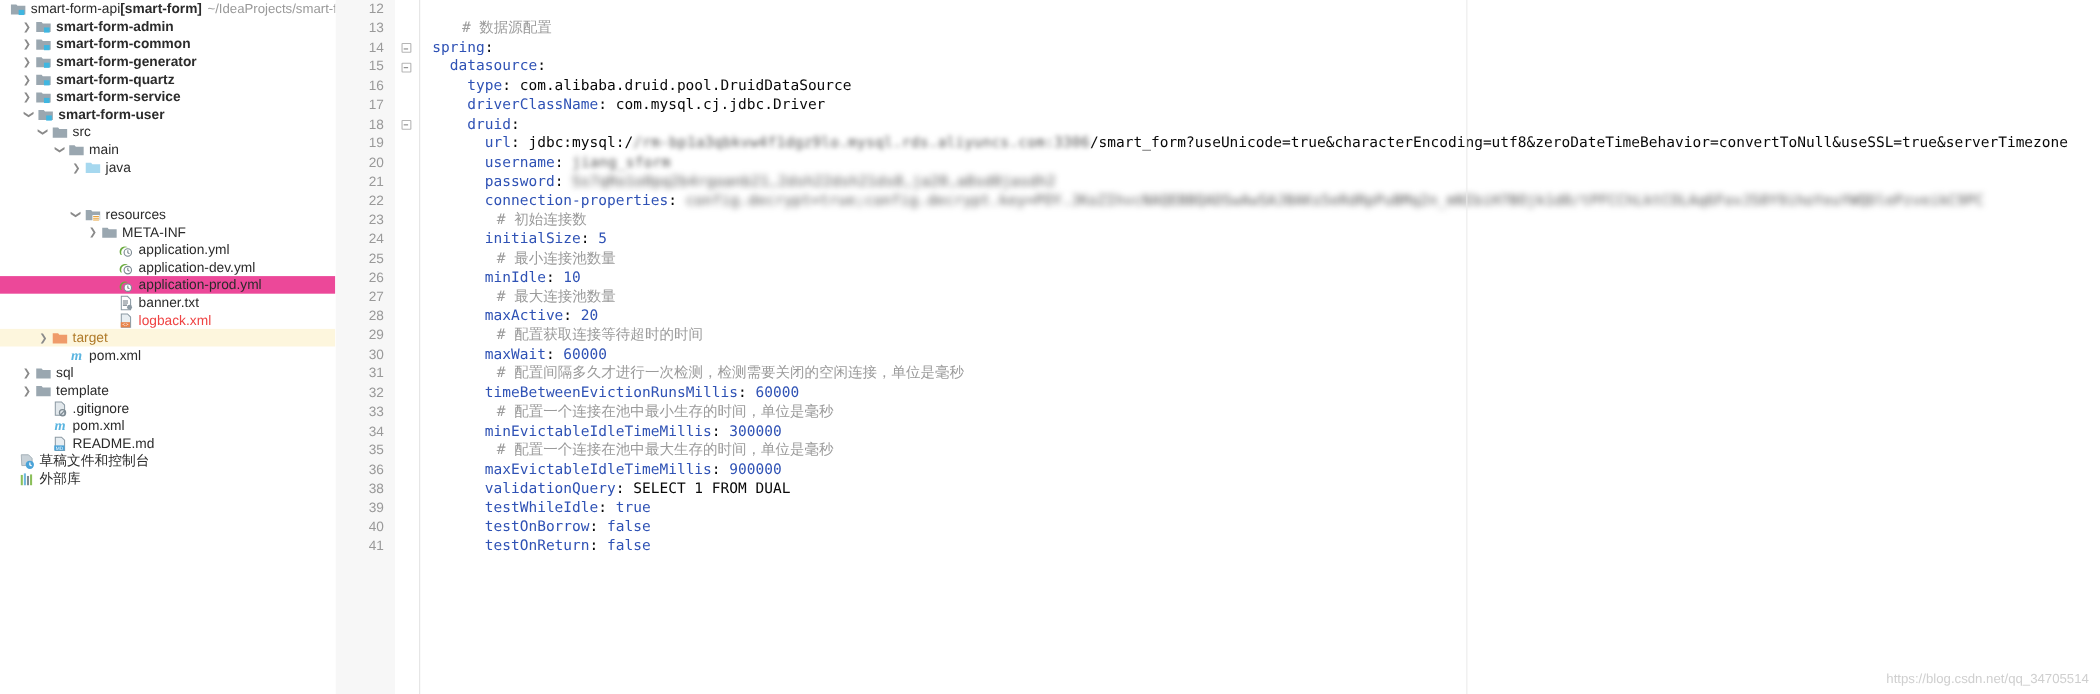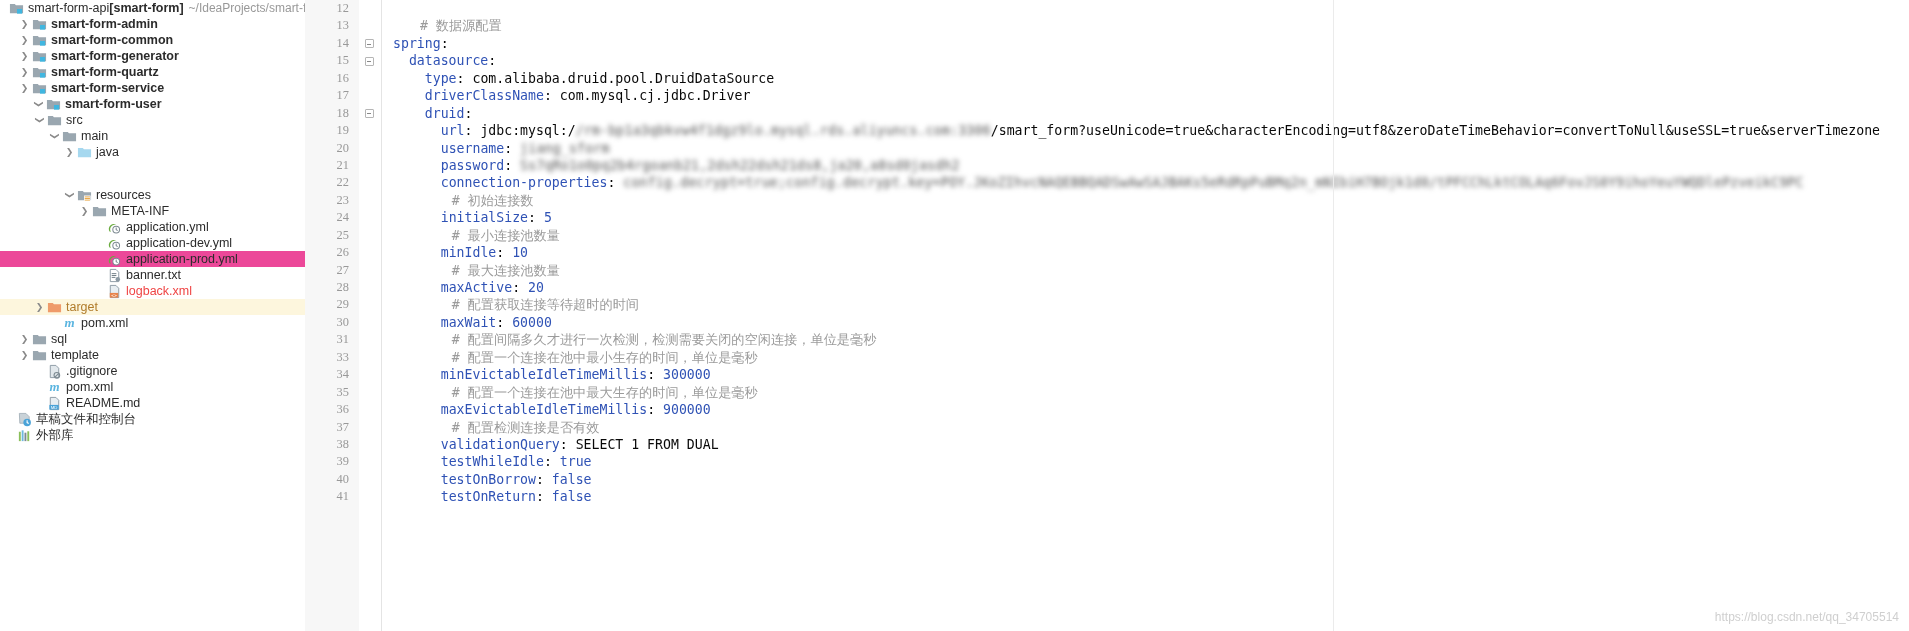--- a/index.html
+++ b/index.html
@@ -75,21 +75,21 @@
     height: 17.45px;
     position: relative;
     font-family: "DejaVu Sans Mono", "Liberation Mono", monospace;
     font-size: 13.2px;
     white-space: nowrap;
   }
   .ln {
     position: absolute; left: 0; top: 0; width: 44px;
     text-align: right;
     color: #999999;
-    font-family: Liberation Serif, serif;
+    font-family: Liberation Sans, sans-serif;
     font-size: 12.4px;
     line-height: 17.45px;
   }
   .fold {
     position: absolute; left: 57px; top: 0; width: 14px; height: 17.45px;
     display: flex; align-items: center; justify-content: center;
   }
   .fold i {
     display: block; width: 9px; height: 9px;
     border: 1px solid #b5b5b5;
@@ -183,21 +183,21 @@
       <div class="tree-row" style="padding-left: 18px;">
         <span class="arrow">❯</span>
         <span class="ico">
           <svg width="15" height="15" viewBox="0 0 16 16">
             <path d="M1 3.2h5.2l1.2 1.4H15V13H1z" fill="#9aa7b0"></path>
             <rect x="8.5" y="8.5" width="5.5" height="5" fill="#40b6e0"></rect>
           </svg>
         </span>
         <span class="lbl b">smart-form-service</span>
       </div>
-      <div class="tree-row" style="padding-left: 32px;">
+      <div class="tree-row" style="padding-left: 20px;">
         <span class="arrow" style="transform: rotate(90deg);">❯</span>
         <span class="ico">
           <svg width="15" height="15" viewBox="0 0 16 16">
             <path d="M1 3.2h5.2l1.2 1.4H15V13H1z" fill="#9aa7b0"></path>
             <rect x="8.5" y="8.5" width="5.5" height="5" fill="#40b6e0"></rect>
           </svg>
         </span>
         <span class="lbl b">smart-form-user</span>
       </div>
       <div class="tree-row" style="padding-left: 33px;">
@@ -484,38 +484,38 @@
         </div>
         <div class="cl">
           <span class="ln">30</span>
           <span class="txt" style="left:135.7px"><span class="k">maxWait</span><span class="pl">: </span><span class="num">60000</span></span>
         </div>
         <div class="cl">
           <span class="ln">31</span>
           <span class="txt" style="left:135.7px"><span class="cm"># 配置间隔多久才进行一次检测，检测需要关闭的空闲连接，单位是毫秒</span></span>
         </div>
         <div class="cl">
+          <span class="ln">32</span>
+          <span class="txt" style="left:135.7px"><span class="k">timeBetweenEvictionRunsMillis</span><span class="pl">: </span><span class="num">60000</span></span>
+        </div>
+        <div class="cl">
           <span class="ln">33</span>
           <span class="txt" style="left:135.7px"><span class="cm"># 配置一个连接在池中最小生存的时间，单位是毫秒</span></span>
         </div>
         <div class="cl">
           <span class="ln">34</span>
           <span class="txt" style="left:135.7px"><span class="k">minEvictableIdleTimeMillis</span><span class="pl">: </span><span class="num">300000</span></span>
         </div>
         <div class="cl">
           <span class="ln">35</span>
           <span class="txt" style="left:135.7px"><span class="cm"># 配置一个连接在池中最大生存的时间，单位是毫秒</span></span>
         </div>
         <div class="cl">
           <span class="ln">36</span>
           <span class="txt" style="left:135.7px"><span class="k">maxEvictableIdleTimeMillis</span><span class="pl">: </span><span class="num">900000</span></span>
-        </div>
-        <div class="cl">
-          <span class="ln">37</span>
-          <span class="txt" style="left:135.7px"><span class="cm"># 配置检测连接是否有效</span></span>
         </div>
         <div class="cl">
           <span class="ln">38</span>
           <span class="txt" style="left:135.7px"><span class="k">validationQuery</span><span class="pl">: SELECT 1 FROM DUAL</span></span>
         </div>
         <div class="cl">
           <span class="ln">39</span>
           <span class="txt" style="left:135.7px"><span class="k">testWhileIdle</span><span class="pl">: </span><span class="num">true</span></span>
         </div>
         <div class="cl">

